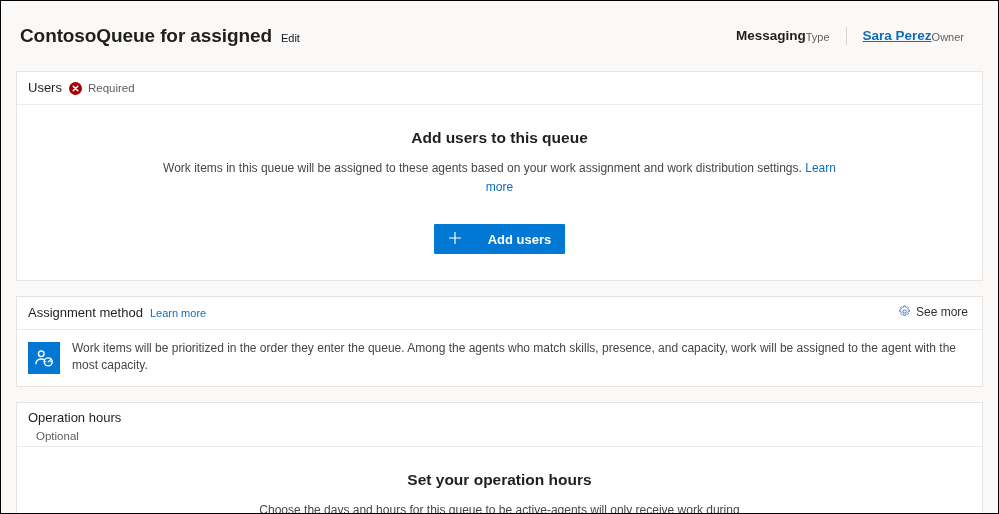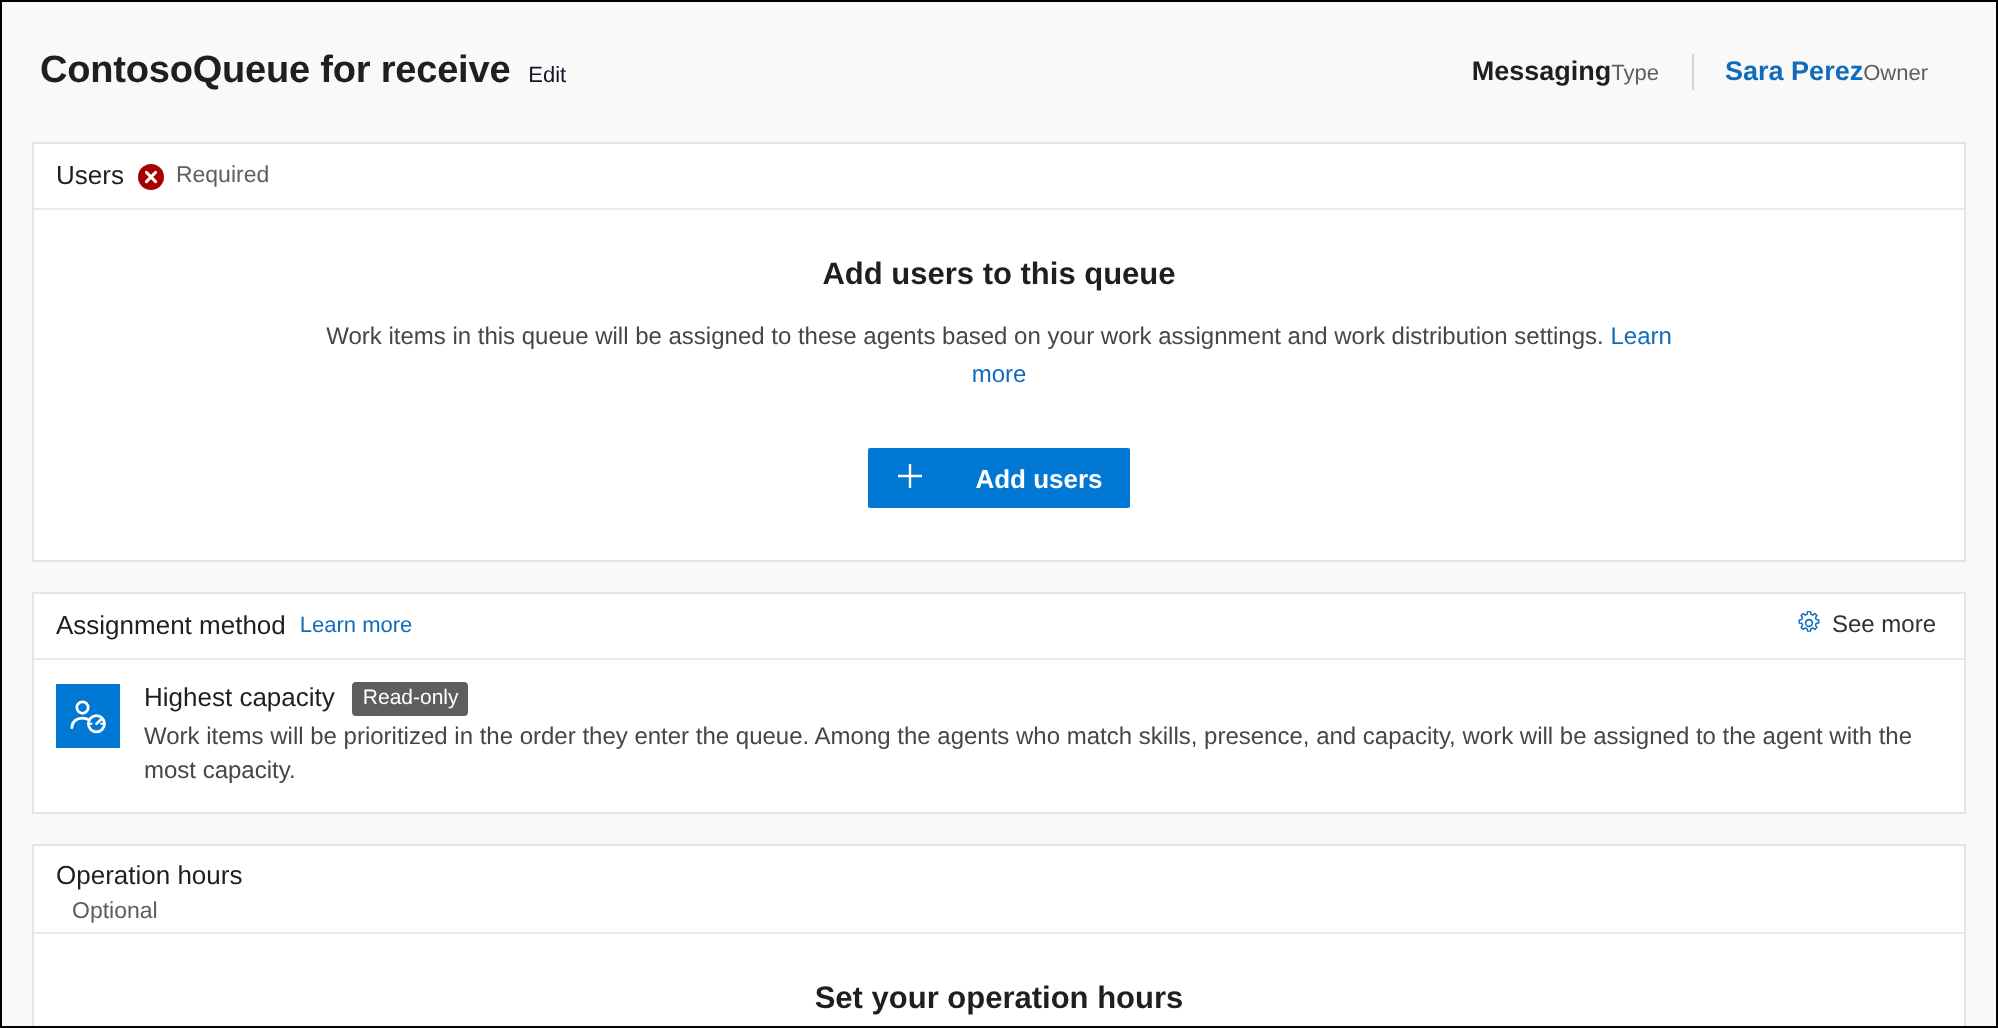--- a/index.html
+++ b/index.html
@@ -75,20 +75,21 @@
     font-size: 13.5px;
     font-weight: 600;
     color: #201f1e;
     line-height: 18px;
     white-space: nowrap;
   }
   .meta-value.link {
     color: #0f6cbd;
     font-weight: 600;
     cursor: pointer;
+    text-decoration: underline;
   }
   .meta-label {
     font-size: 11px;
     color: #605e5c;
     line-height: 16px;
     margin-top: 2px;
     white-space: nowrap;
   }
 
   
@@ -269,21 +270,21 @@
   .card.users { margin-top: 0; }
   .card.ophours { margin-bottom: 0; min-height: 152px; }
 </style>
 </head>
 <body>
 
 <div class="page">
 
   <div class="top-header">
     <div class="title-wrap">
-      <span class="page-title">ContosoQueue for receive</span>
+      <span class="page-title">ContosoQueue for assigned</span>
       <span class="edit-link">Edit</span>
     </div>
 
     <div class="header-meta">
       <div class="meta-block first">
         <span class="meta-value">Messaging</span>
         <span class="meta-label">Type</span>
       </div>
       <div class="meta-block divider">
         <span class="meta-value link">Sara Perez</span>
@@ -345,24 +346,20 @@
       <span class="method-icon">
         <svg width="22" height="22" viewBox="0 0 24 24" aria-hidden="true">
           <circle cx="9" cy="7.4" r="3.1" fill="none" stroke="#ffffff" stroke-width="1.5"></circle>
           <path d="M3.2 18.4c0-3.3 2.6-5.3 5.8-5.3 1.3 0 2.5.33 3.5.93" fill="none" stroke="#ffffff" stroke-width="1.5" stroke-linecap="round"></path>
           <circle cx="16.6" cy="16.2" r="4.4" fill="none" stroke="#ffffff" stroke-width="1.5"></circle>
           <path d="M16.6 16.2 L19.1 13.9" stroke="#ffffff" stroke-width="1.4" stroke-linecap="round"></path>
           <path d="M12.8 16.2 h1.2 M19.2 16.2 h1.2" stroke="#ffffff" stroke-width="1.1" stroke-linecap="round"></path>
         </svg>
       </span>
       <div class="method-text">
-        <div class="method-title-row">
-          <span class="method-title">Highest capacity</span>
-          <span class="readonly-badge">Read-only</span>
-        </div>
         <div class="method-desc">Work items will be prioritized in the order they enter the queue. Among the agents who match skills, presence, and capacity, work will be assigned to the agent with the most capacity.</div>
       </div>
     </div>
   </div>
 
   <div class="card ophours">
     <div class="card-header tall">
       <div class="card-header-left stack">
         <span class="card-title">Operation hours</span>
         <span class="sub-label">Optional</span>

